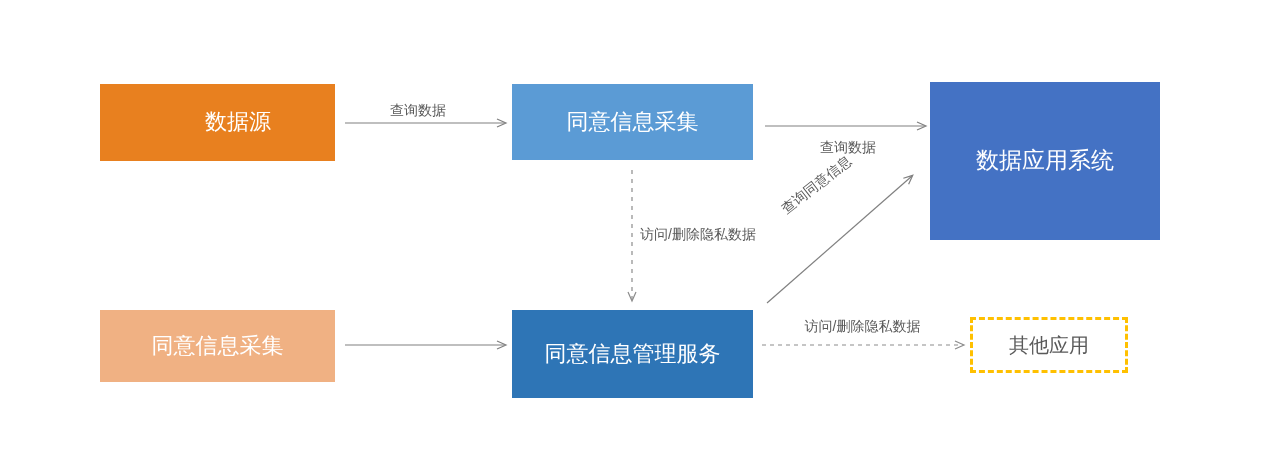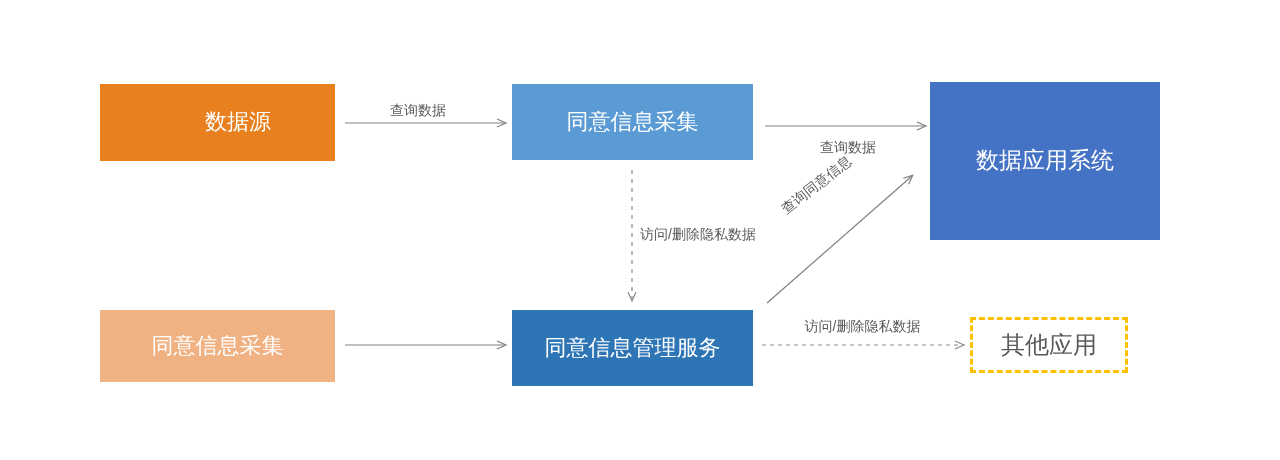--- a/index.html
+++ b/index.html
@@ -51,31 +51,31 @@
     color: #ffffff;
     font-size: 23px;
   }
   #node-consent-collect {
     left: 100px; top: 310px; width: 235px; height: 72px;
     background: #F0B183;
     color: #ffffff;
     font-size: 22px;
   }
   #node-consent-service {
-    left: 512px; top: 310px; width: 241px; height: 76px;
+    left: 512px; top: 310px; width: 241px; height: 88px;
     background: #2E75B6;
     color: #ffffff;
     font-size: 22px;
   }
   #node-other-apps {
     left: 970px; top: 317px; width: 158px; height: 56px;
     background: #ffffff;
     border: 3px dashed #FFC000;
     color: #595959;
-    font-size: 24px;
+    font-size: 20px;
   }
 
   
   .edge-label {
     position: absolute;
     color: #595959;
     font-size: 14px;
     white-space: nowrap;
     text-align: center;
   }

